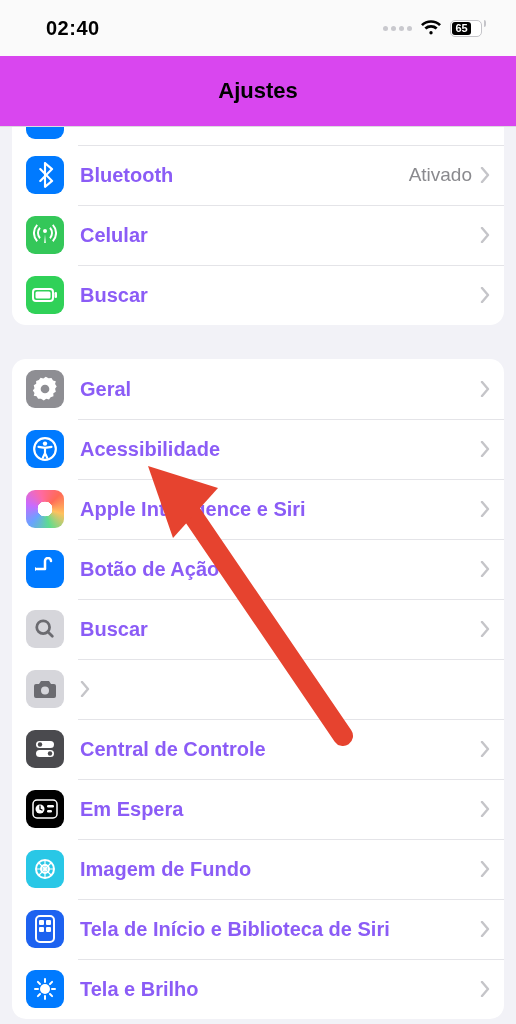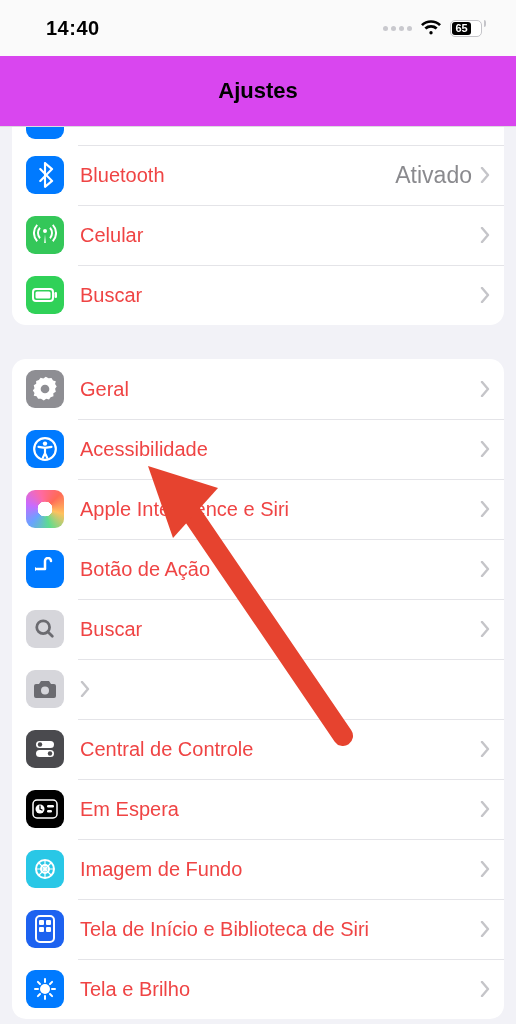--- a/index.html
+++ b/index.html
@@ -87,25 +87,25 @@
     background:#e4e4e8;
   }
   .row .icon{
     width:38px; height:38px; border-radius:9px;
     margin-right:16px;
     display:flex; align-items:center; justify-content:center;
     flex:0 0 38px;
     color:#fff;
   }
   .row .label{
-    font-size:20px; font-weight:400; color:#ef4444;
+    font-size:20px; font-weight:700; color:#8b5cf6;
     flex:1 1 auto;
   }
   .row .value{
-    font-size:23px; color:#8a8a8e; margin-right:8px;
+    font-size:19px; color:#8a8a8e; margin-right:8px;
   }
   .row .chev{
     width:10px; height:16px;
   }
   .row .chev svg{ display:block; }
 
   
   .row.partial { min-height:28px; padding-top:0; padding-bottom:6px;}
   .row.partial .icon{ height:22px; border-radius:0 0 9px 9px; align-items:flex-end;}
   .row.partial .icon svg{ margin-bottom:2px; opacity:0;}
@@ -132,21 +132,21 @@
   
   .arrow-anno{
     position:absolute; left:148px; top:466px; width:210px; height:285px;
     pointer-events:none;
   }
 </style>
 </head>
 <body>
 
 <div class="statusbar">
-  <div class="time">14:40</div>
+  <div class="time">02:40</div>
   <div class="right">
     <div class="dots">
         <span></span>
         <span></span>
         <span></span>
         <span></span>
       </div>
     <div class="wifi">
       <svg viewBox="0 0 22 16" width="22" height="16">
           <path d="M11 14.5a1.7 1.7 0 100-3.4 1.7 1.7 0 000 3.4zM4.4 7.6a10 10 0 0113.2 0l-1.9 1.9a7.3 7.3 0 00-9.4 0L4.4 7.6zM1 4.2a14.7 14.7 0 0120 0L19.1 6A12 12 0 002.9 6L1 4.2z" fill="#000"></path>

